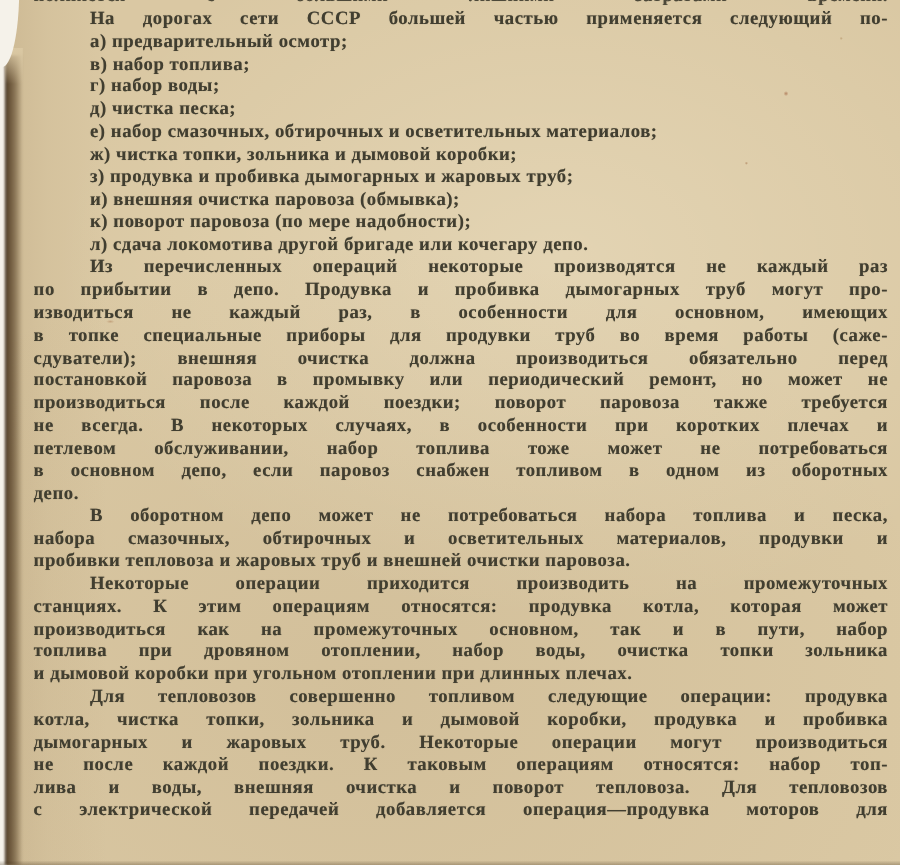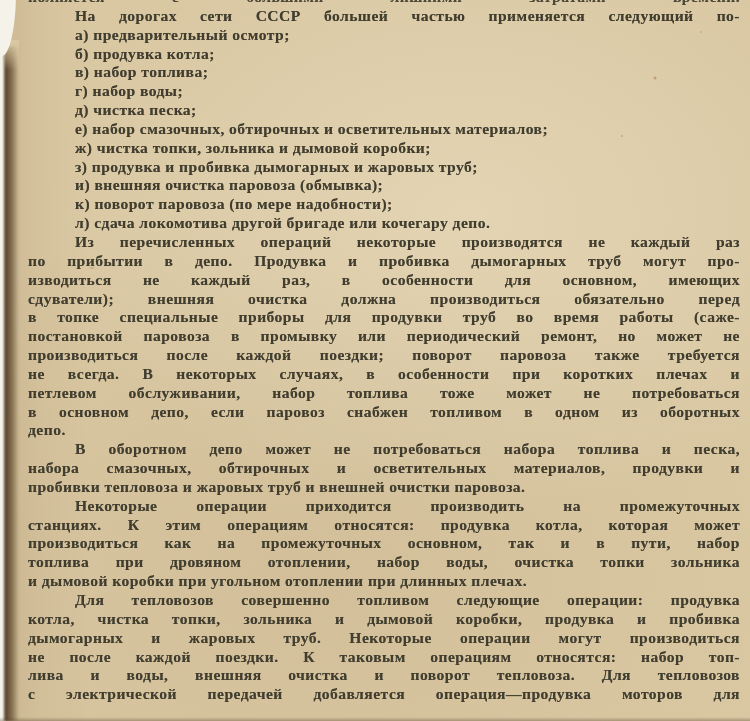--- a/index.html
+++ b/index.html
@@ -99,35 +99,34 @@
 <div id="page">
   <div id="scan-strip"></div>
   <div id="gutter-shadow"></div>
   <div id="gutter-shadow-top-fade"></div>
   <div id="scan-corner"></div>
   <div id="bottom-edge"></div>
   <div id="page-text">
       <div class="line sliver">полняется с большими лишними затратами времени.</div>
       <div class="line indent">На дорогах сети СССР большей частью применяется следующий по-</div>
       <div class="line list">а) предварительный осмотр;</div>
-      <div class="line list">б) продувка котла;</div>
       <div class="line list">в) набор  топлива;</div>
       <div class="line list">г) набор воды;</div>
       <div class="line list">д) чистка песка;</div>
       <div class="line list">е) набор смазочных, обтирочных и осветительных материалов;</div>
       <div class="line list">ж) чистка топки, зольника и дымовой коробки;</div>
       <div class="line list">з) продувка и пробивка дымогарных и жаровых труб;</div>
       <div class="line list">и) внешняя очистка паровоза (обмывка);</div>
       <div class="line list">к) поворот паровоза (по мере надобности);</div>
       <div class="line list">л) сдача локомотива другой бригаде или кочегару депо.</div>
       <div class="line indent">Из перечисленных операций некоторые производятся не каждый раз</div>
       <div class="line body">по прибытии в депо. Продувка и пробивка дымогарных труб могут про-</div>
       <div class="line body">изводиться не каждый раз, в особенности для основном, имеющих</div>
+      <div class="line body">в топке специальные приборы для продувки труб во время работы (саже-</div>
       <div class="line body">сдуватели); внешняя очистка должна производиться обязательно перед</div>
-      <div class="line body">в топке специальные приборы для продувки труб во время работы (саже-</div>
       <div class="line body">постановкой паровоза в промывку или периодический ремонт, но может не</div>
       <div class="line body">производиться после каждой поездки; поворот паровоза также требуется</div>
       <div class="line body">не всегда. В некоторых случаях, в особенности при коротких плечах и</div>
       <div class="line body">петлевом обслуживании, набор топлива тоже может не потребоваться</div>
       <div class="line body">в основном депо, если паровоз снабжен топливом в одном из оборотных</div>
       <div class="line end">депо.</div>
       <div class="line indent">В оборотном депо может не потребоваться набора топлива  и песка,</div>
       <div class="line body">набора смазочных, обтирочных и осветительных материалов, продувки и</div>
       <div class="line end">пробивки тепловоза и жаровых труб и внешней очистки паровоза.</div>
       <div class="line indent">Некоторые операции приходится производить на промежуточных</div>

